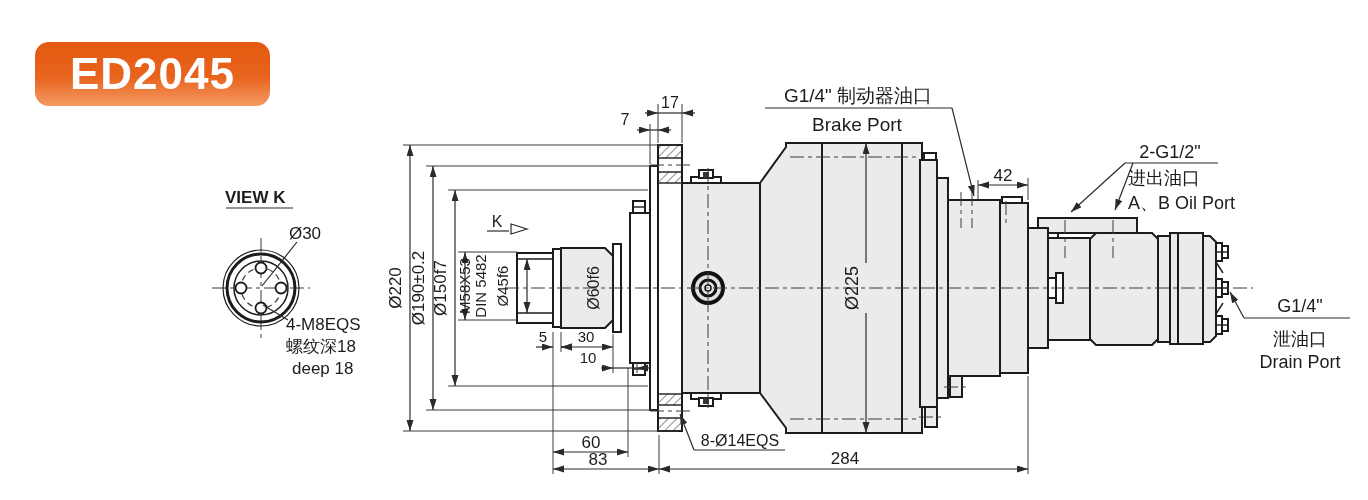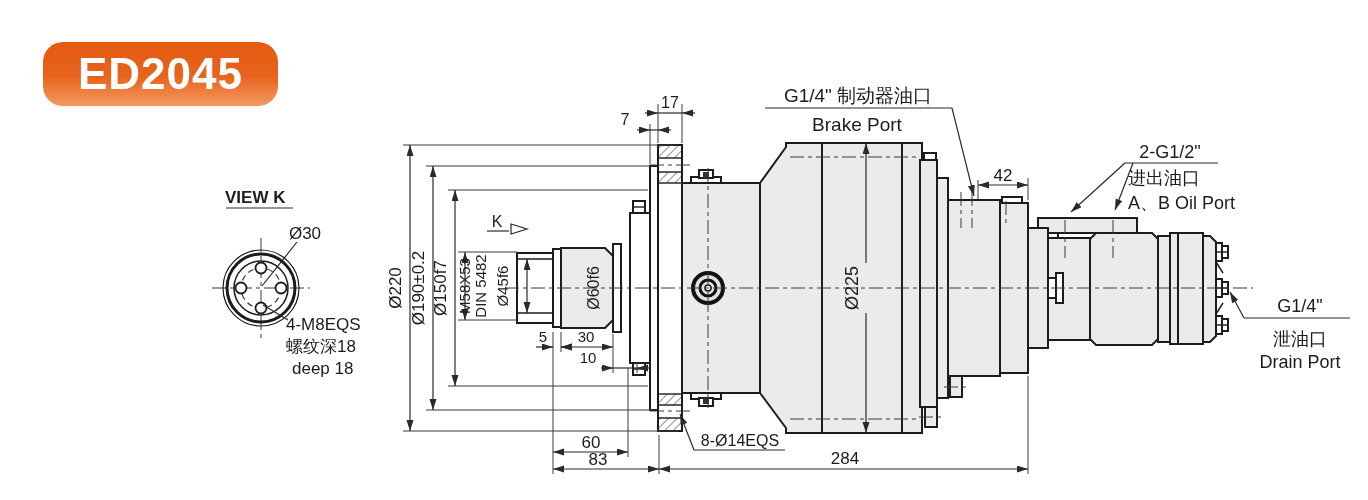--- a/index.html
+++ b/index.html
@@ -1,21 +1,21 @@
 <!DOCTYPE html>
 <html><head>
 <meta charset="utf-8">
 <style>
   html,body{margin:0;padding:0;background:#fff;}
   body{font-family:"Liberation Sans","DejaVu Sans",sans-serif;}
   .canvas{position:relative;width:1368px;height:500px;background:#fff;overflow:hidden;}
-  .badge{position:absolute;left:35px;top:42px;width:235px;height:64px;border-radius:20px;
+  .badge{position:absolute;left:35px;top:42px;width:235px;height:64px;border-radius:14px;
          background:linear-gradient(180deg,#e4590f 0%,#e8641e 55%,#f49a62 100%);
          color:#fff;font-size:44px;font-weight:bold;letter-spacing:1px;
-         display:flex;align-items:center;justify-content:center;margin-left:8px;}
+         display:flex;align-items:center;justify-content:center;}
   svg{position:absolute;left:0;top:0;}
   svg text{font-family:"Liberation Sans","DejaVu Sans",sans-serif;fill:#1c1c1c;}
   .t17{font-size:17px;} .t16{font-size:16px;} .t15{font-size:15px;} .t18{font-size:18px;} .t19{font-size:19px;}
   .bold{font-weight:bold;}
   .part{fill:#ebebeb;stroke:#1c1c1c;stroke-width:2;}
   .partw{fill:#ffffff;stroke:#1c1c1c;stroke-width:2;}
   .edge{stroke:#1c1c1c;stroke-width:2;fill:none;}
   .thin{stroke:#1c1c1c;stroke-width:1.4;fill:none;}
   .dim{stroke:#2a2a2a;stroke-width:1.2;fill:none;}
   .ext{stroke:#3a3a3a;stroke-width:1;fill:none;}

